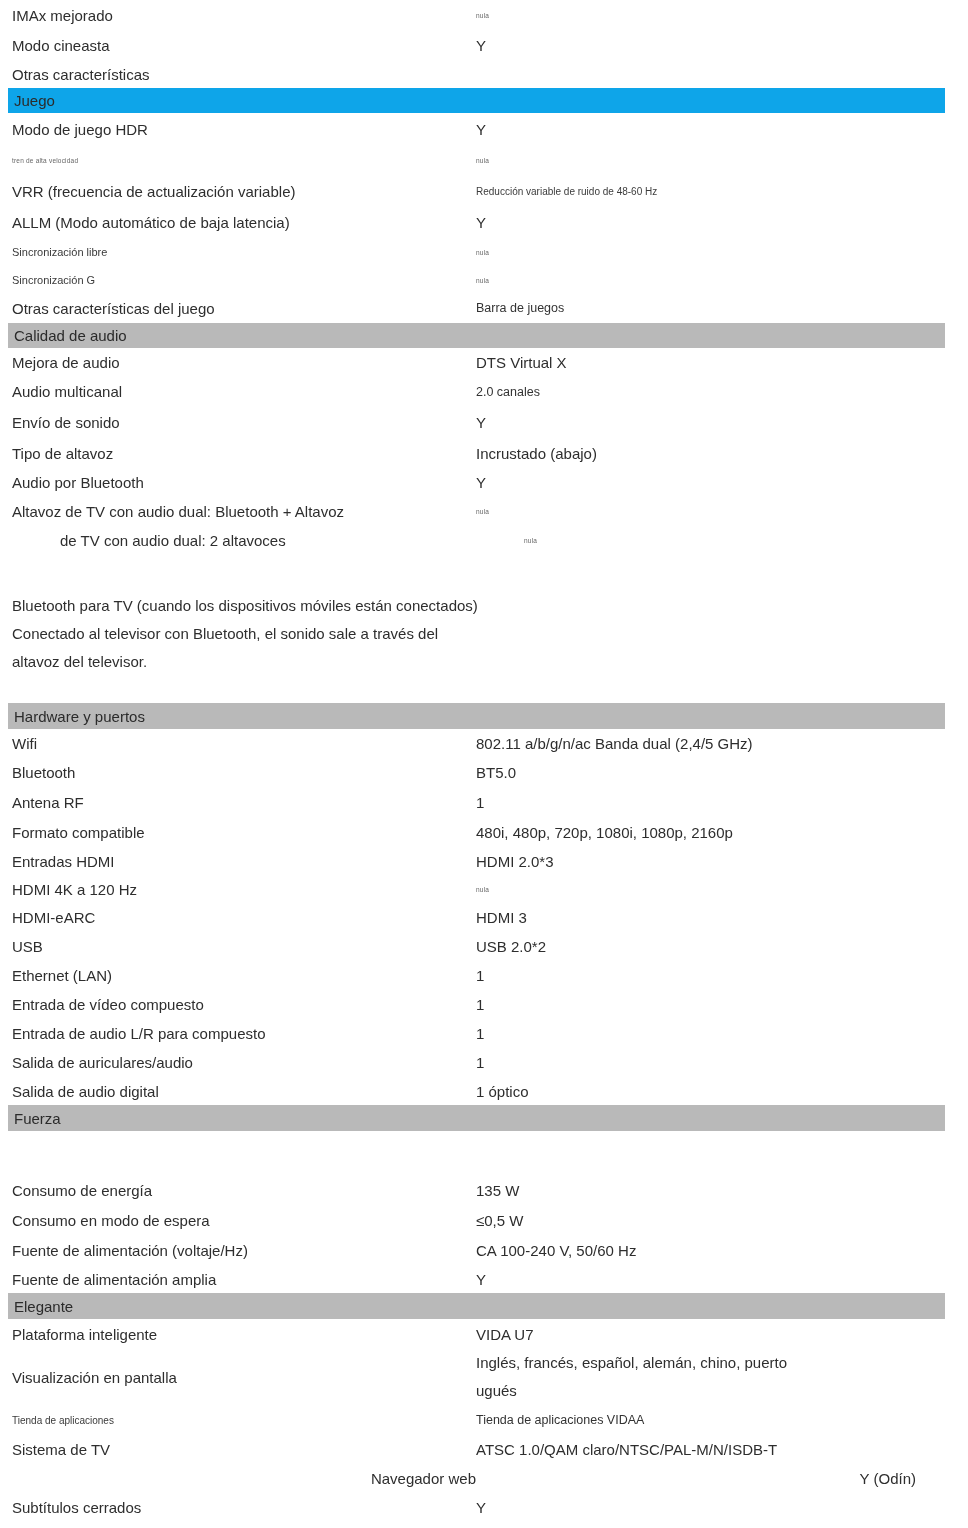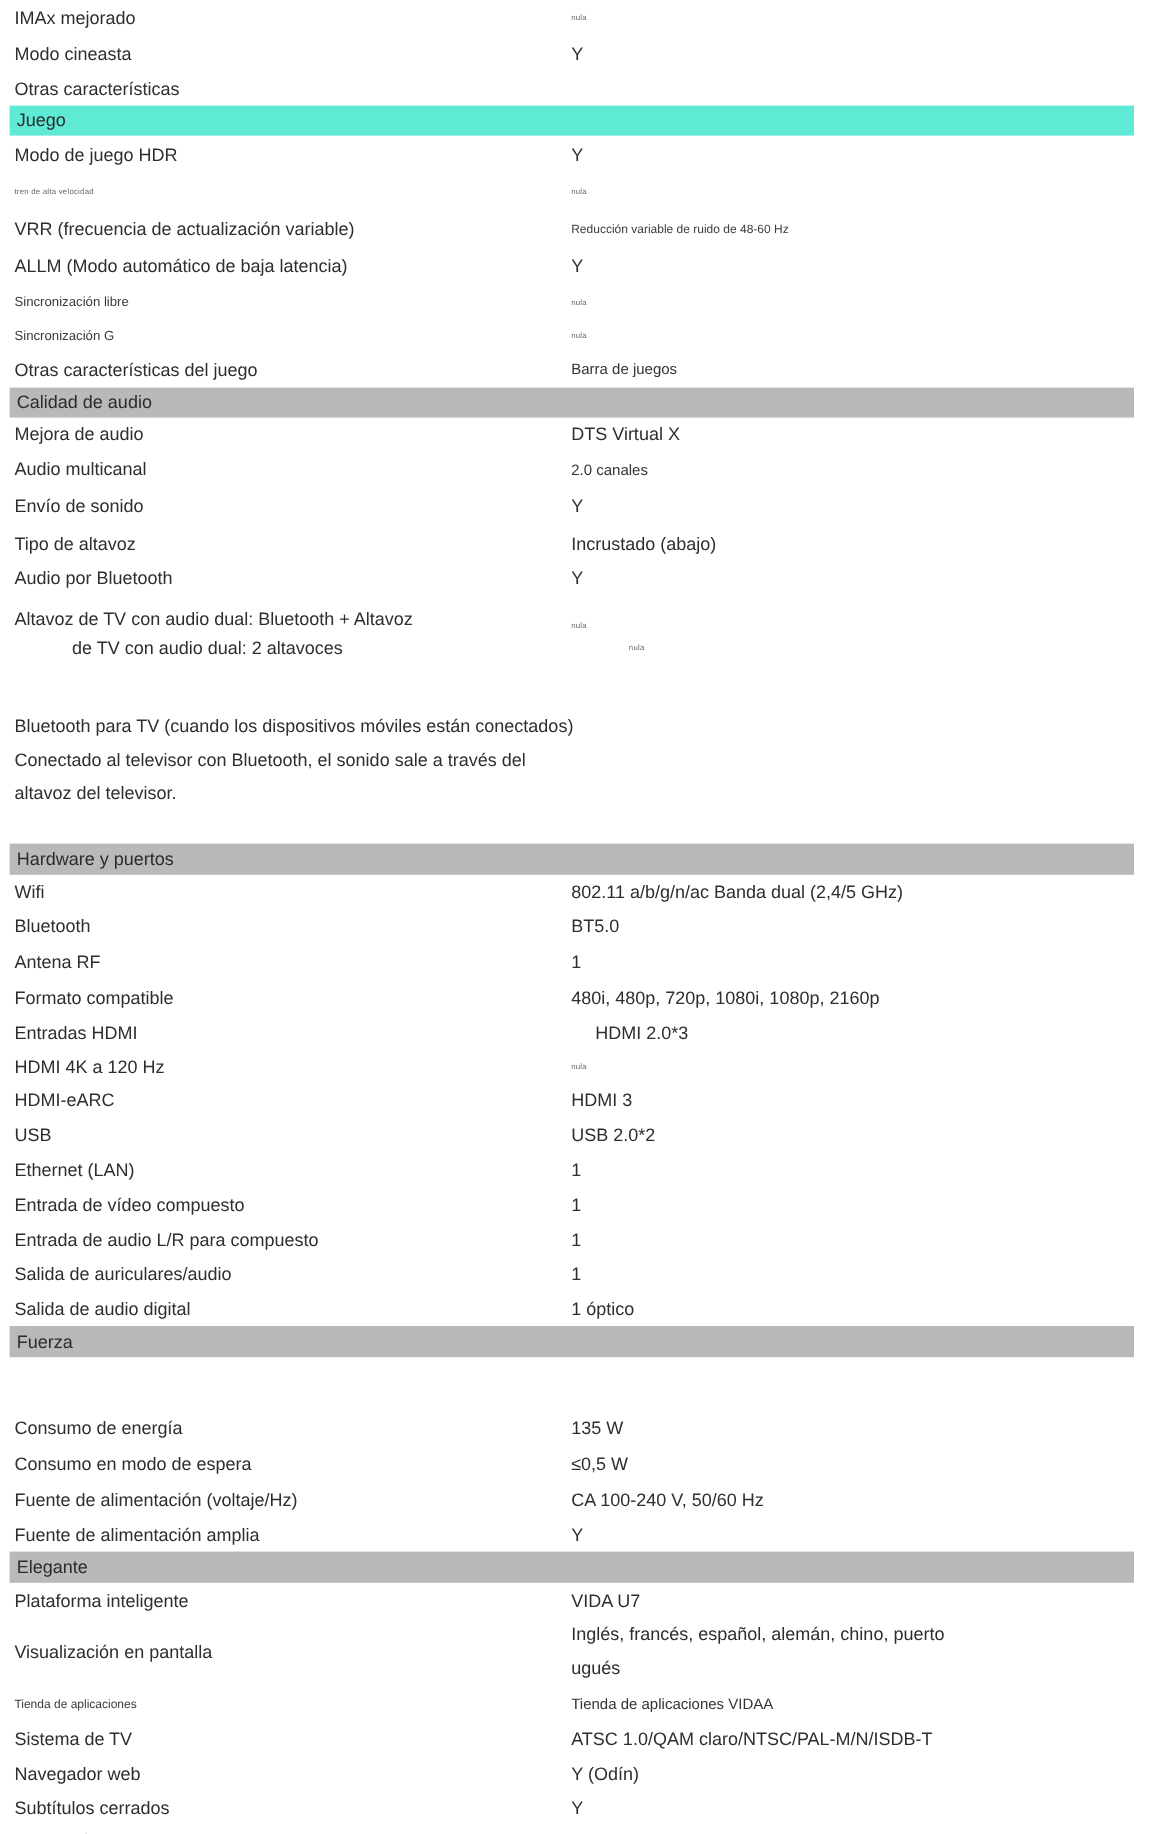--- a/index.html
+++ b/index.html
@@ -71,21 +71,21 @@
       <div class="cell value t">nula</div>
     </div>
     <div class="spec-row" style="height: 30px;">
       <div class="cell label n">Modo cineasta</div>
       <div class="cell value n">Y</div>
     </div>
     <div class="spec-row" style="height: 28px;">
       <div class="cell label n">Otras características</div>
       <div class="cell value n"></div>
     </div>
-    <div class="section-bar" style="background: #5eead4; height: 25px;">
+    <div class="section-bar" style="background: #0ea5e9; height: 25px;">
       <span class="section-label">Juego</span>
     </div>
     <div class="spec-row" style="height: 32px;">
       <div class="cell label n">Modo de juego HDR</div>
       <div class="cell value n">Y</div>
     </div>
     <div class="spec-row" style="height: 30px;">
       <div class="cell label t">tren de alta velocidad</div>
       <div class="cell value t">nula</div>
     </div>
@@ -125,21 +125,21 @@
       <div class="cell value n">Y</div>
     </div>
     <div class="spec-row" style="height: 29px;">
       <div class="cell label n">Tipo de altavoz</div>
       <div class="cell value n">Incrustado (abajo)</div>
     </div>
     <div class="spec-row" style="height: 29px;">
       <div class="cell label n">Audio por Bluetooth</div>
       <div class="cell value n">Y</div>
     </div>
-    <div class="spec-row" style="height: 28px; align-items: flex-end;">
+    <div class="spec-row" style="height: 28px;">
       <div class="cell label n">Altavoz de TV con audio dual: Bluetooth + Altavoz</div>
       <div class="cell value t">nula</div>
     </div>
     <div class="spec-row" style="height: 30px; margin-left: 48px;">
       <div class="cell label n">de TV con audio dual: 2 altavoces</div>
       <div class="cell value t">nula</div>
     </div>
     <div class="text-row" style="height: 28px; margin-top: 36px;">Bluetooth para TV (cuando los dispositivos móviles están conectados)</div>
     <div class="text-row" style="height: 28px;">Conectado al televisor con Bluetooth, el sonido sale a través del</div>
     <div class="text-row" style="height: 28px;">altavoz del televisor.</div>
@@ -156,21 +156,21 @@
       <div class="cell value n">BT5.0</div>
     </div>
     <div class="spec-row" style="height: 31px;">
       <div class="cell label n">Antena RF</div>
       <div class="cell value n">1</div>
     </div>
     <div class="spec-row" style="height: 29px;">
       <div class="cell label n">Formato compatible</div>
       <div class="cell value n">480i, 480p, 720p, 1080i, 1080p, 2160p</div>
     </div>
-    <div class="spec-row" style="height: 28px; gap: 20px;">
+    <div class="spec-row" style="height: 28px;">
       <div class="cell label n">Entradas HDMI</div>
       <div class="cell value n">HDMI 2.0*3</div>
     </div>
     <div class="spec-row" style="height: 28px;">
       <div class="cell label n">HDMI 4K a 120 Hz</div>
       <div class="cell value t">nula</div>
     </div>
     <div class="spec-row" style="height: 28px;">
       <div class="cell label n">HDMI-eARC</div>
       <div class="cell value n">HDMI 3</div>
@@ -230,21 +230,21 @@
       <div class="cell value n wrap">Inglés, francés, español, alemán, chino, puerto ugués</div>
     </div>
     <div class="spec-row" style="height: 30px;">
       <div class="cell label xs">Tienda de aplicaciones</div>
       <div class="cell value md">Tienda de aplicaciones VIDAA</div>
     </div>
     <div class="spec-row" style="height: 28px;">
       <div class="cell label n">Sistema de TV</div>
       <div class="cell value n">ATSC 1.0/QAM claro/NTSC/PAL-M/N/ISDB-T</div>
     </div>
-    <div class="spec-row" style="height: 30px;">
+    <div class="spec-row" style="height: 30px; text-align: right;">
       <div class="cell label n">Navegador web</div>
       <div class="cell value n">Y (Odín)</div>
     </div>
     <div class="spec-row" style="height: 28px;">
       <div class="cell label n">Subtítulos cerrados</div>
       <div class="cell value n">Y</div>
     </div>
     <div class="spec-row" style="height: 27px;">
       <div class="cell label n">Reducción de ruido</div>
       <div class="cell value n">Y</div>

